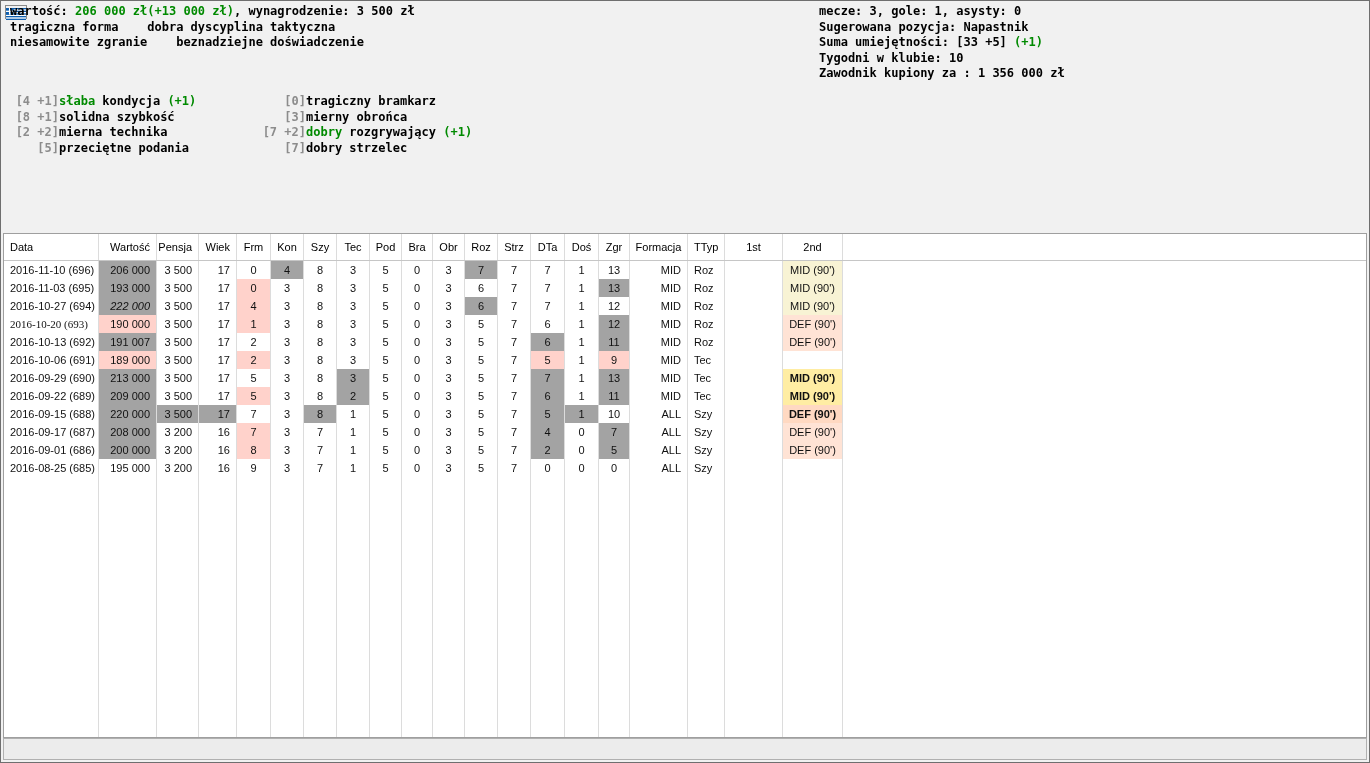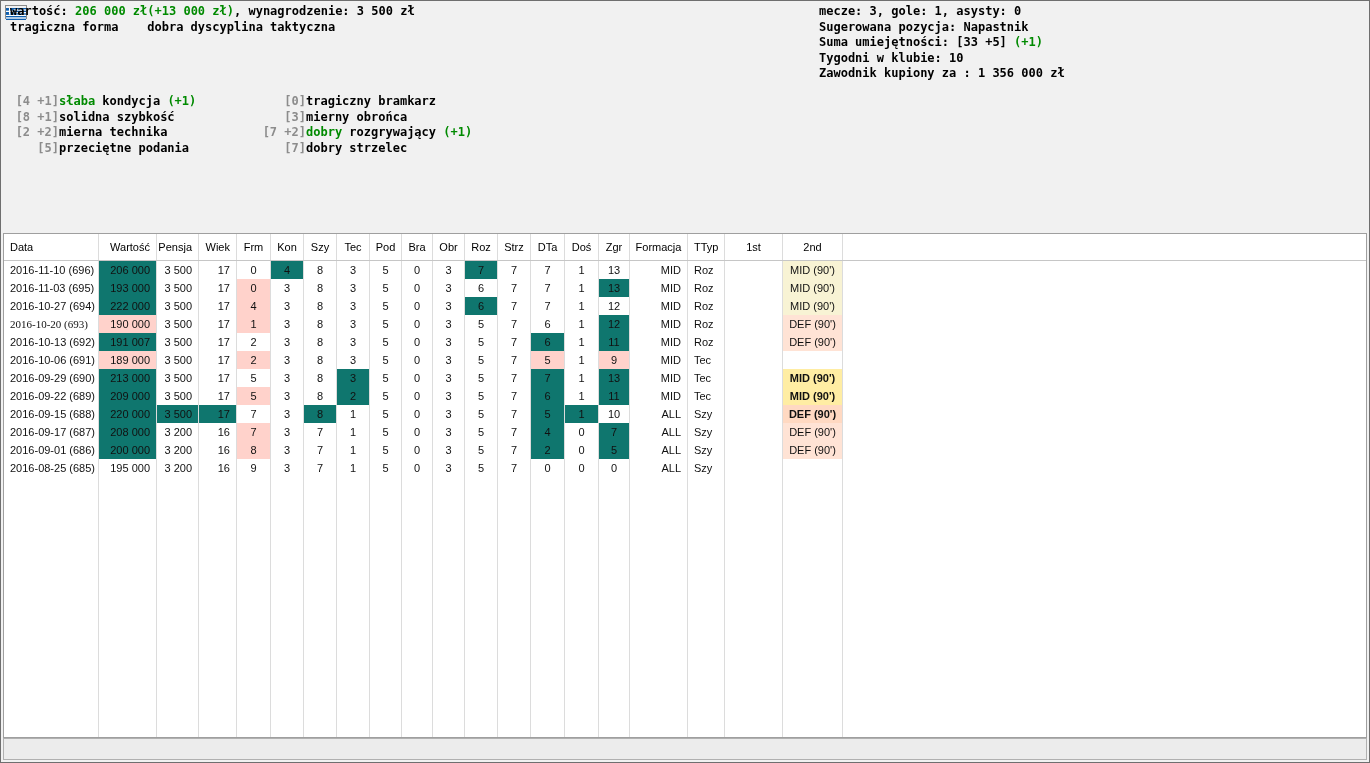--- a/index.html
+++ b/index.html
@@ -24,21 +24,21 @@
                border:1px solid #9f9f9f;display:flex;flex-direction:column;overflow:hidden;}
   .thead{display:flex;height:27px;border-bottom:1px solid #c6c6c6;flex:none;}
   .trow{display:flex;height:18px;flex:none;}
   .tfill{display:flex;flex:1;}
   .cell{flex:none;height:100%;border-right:1px solid #dcdcdc;display:flex;align-items:center;
         font:11px "Liberation Sans",sans-serif;color:#111;overflow:hidden;white-space:nowrap;}
   .cell.h{color:#000;}
   .a-left{justify-content:flex-start;padding-left:6px;}
   .a-right{justify-content:flex-end;padding-right:6px;}
   .a-center{justify-content:center;}
-  .hl-g{background:#0f766e;}
+  .hl-g{background:#a3a3a3;}
   .hl-r{background:#ffd2cb;}
   .hl-y{background:#f8f3d4;}
   .hl-yb{background:#ffeda3;font-weight:bold;}
   .hl-o{background:#ffe3d5;}
   .hl-ob{background:#ffd9c2;font-weight:bold;}
 
   
   #footer{position:absolute;left:2px;right:2px;bottom:2px;height:22px;background:#ececec;border:1px solid #b0b0b0;}
 </style>
 </head>
@@ -55,20 +55,21 @@
       <rect y="14" width="27" height="2" fill="#ffffff"></rect>
       <rect width="10" height="10" fill="#0d5eaf"></rect>
       <rect x="4" width="2" height="10" fill="#ffffff"></rect>
       <rect y="4" width="10" height="2" fill="#ffffff"></rect>
     </svg>
   </span>
 
   <div id="header-lines">
     <div class="mono line"><span>wartość: </span><span class="gn">206 000 zł</span><span class="gn">(+13 000 zł)</span><span>, wynagrodzenie: 3 500 zł</span></div>
     <div class="mono line"><span>tragiczna forma    dobra dyscyplina taktyczna</span></div>
+    <div class="mono line"><span>niesamowite zgranie    beznadziejne doświadczenie</span></div>
   </div>
 
   <div id="summary">
       <div class="mono line"><span>mecze: 3, gole: 1, asysty: 0</span></div>
       <div class="mono line"><span>Sugerowana pozycja: Napastnik</span></div>
       <div class="mono line"><span>Suma umiejętności: [33 +5] </span><span class="gn">(+1)</span></div>
       <div class="mono line"><span>Tygodni w klubie: 10</span></div>
       <div class="mono line"><span>Zawodnik kupiony za : 1 356 000 zł</span></div>
     </div>
 
@@ -148,21 +149,21 @@
           <div class="cell a-center" style="width: 34px;">7</div>
           <div class="cell a-center" style="width: 34px;">1</div>
           <div class="cell a-center hl-g" style="width: 31px;">13</div>
           <div class="cell a-right" style="width: 58px;">MID</div>
           <div class="cell a-left" style="width: 37px;">Roz</div>
           <div class="cell a-center" style="width: 58px;"></div>
           <div class="cell a-center hl-y" style="width: 60px;">MID (90')</div>
         </div>
         <div class="trow">
           <div class="cell a-left" style="width: 95px;">2016-10-27 (694)</div>
-          <div class="cell a-right hl-g" style="width: 58px;">222 000</div>
+          <div class="cell a-right hl-g" style="width: 58px; font-style: italic;">222 000</div>
           <div class="cell a-right" style="width: 42px;">3 500</div>
           <div class="cell a-right" style="width: 38px;">17</div>
           <div class="cell a-center hl-r" style="width: 34px;">4</div>
           <div class="cell a-center" style="width: 33px;">3</div>
           <div class="cell a-center" style="width: 33px;">8</div>
           <div class="cell a-center" style="width: 33px;">3</div>
           <div class="cell a-center" style="width: 32px;">5</div>
           <div class="cell a-center" style="width: 31px;">0</div>
           <div class="cell a-center" style="width: 32px;">3</div>
           <div class="cell a-center hl-g" style="width: 33px;">6</div>

